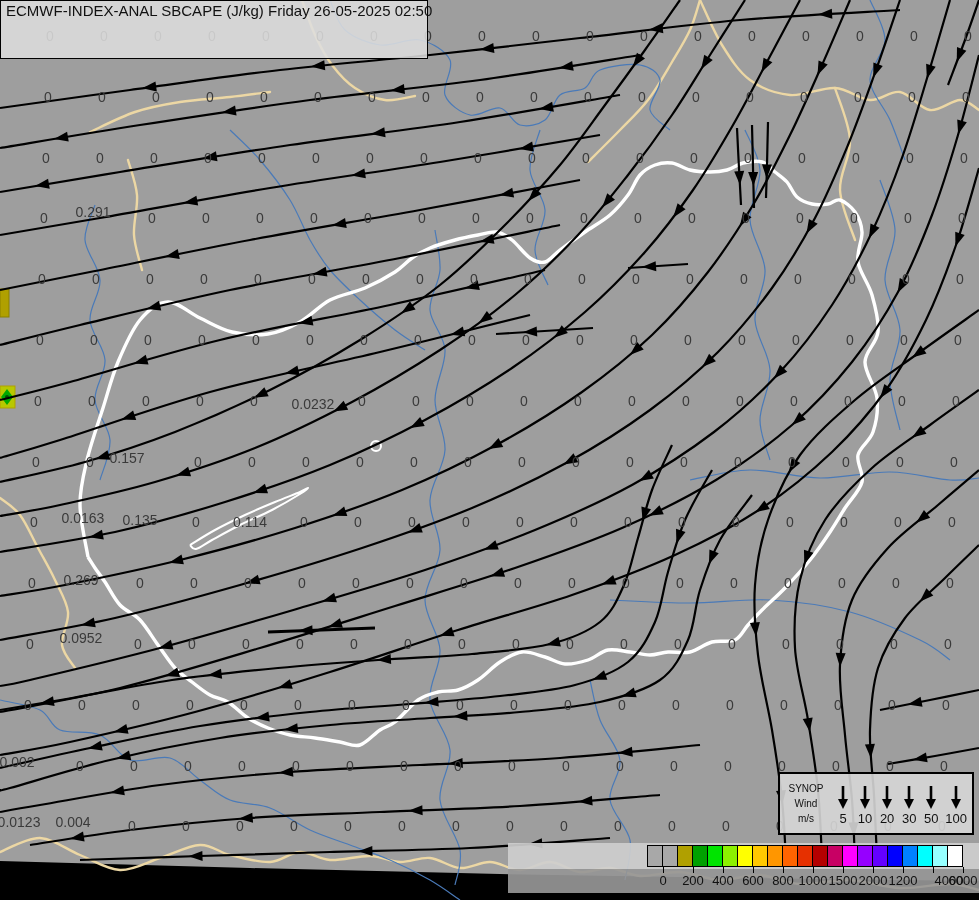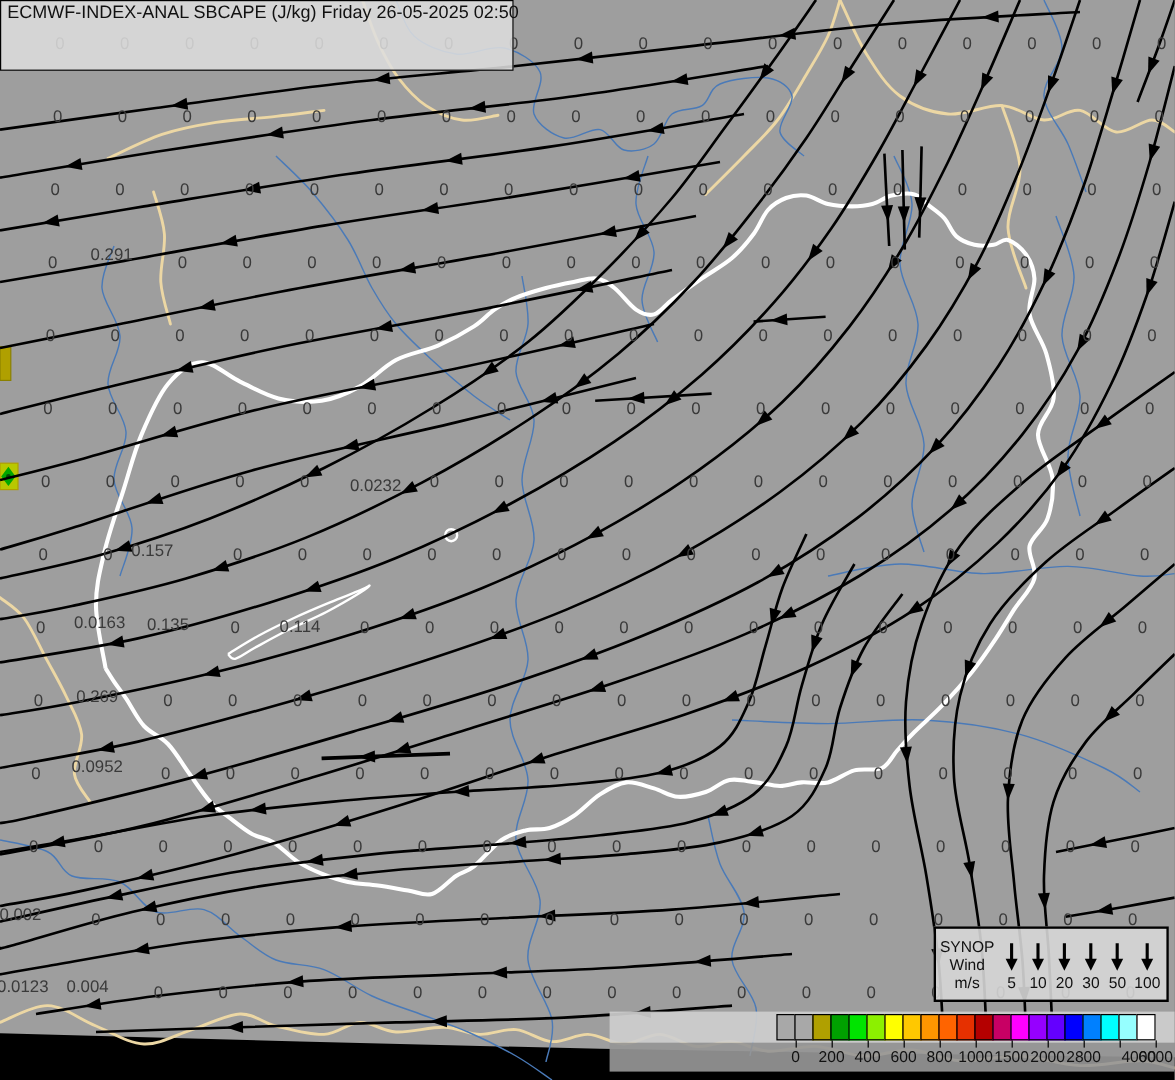--- a/index.html
+++ b/index.html
@@ -7,21 +7,21 @@
          font-family:"Liberation Sans",sans-serif;background:#9e9e9e;}
   #map-svg{position:absolute;left:0;top:0;}
   
   #title-block{position:absolute;left:0;top:0;width:421px;height:56px;
     background:rgba(222,222,222,0.87);border:1px solid #000;
     font-size:15px;line-height:18.5px;color:#111;padding:1px 0 0 5px;white-space:nowrap;}
   
   #wind-legend{position:absolute;left:778px;top:772px;width:192px;height:59px;
     background:rgba(214,214,214,0.90);border:2px solid #000;display:flex;align-items:stretch;}
   #wind-title{width:52px;display:flex;flex-direction:column;justify-content:center;
-    align-items:center;font-size:13px;line-height:15px;color:#111;}
+    align-items:center;font-size:10px;line-height:15px;color:#111;}
   #wind-items{flex:1;display:flex;justify-content:space-around;align-items:center;padding:2px 2px 0 0;}
   .wind-item{display:flex;flex-direction:column;align-items:center;}
   .wind-item span{font-size:13px;color:#111;margin-top:1px;}
   
   #cape-legend{position:absolute;left:508px;top:843px;width:471px;height:50px;}
   #cape-band-light{position:absolute;left:0;top:0;width:471px;height:26px;background:rgba(206,206,206,0.92);}
   #cape-band-dark{position:absolute;left:0;top:26px;width:471px;height:24px;background:rgba(150,150,150,0.92);}
   #cape-titlebox{position:absolute;left:0;top:0;width:139px;height:48px;border:1px solid #000;
     display:flex;flex-direction:column;justify-content:space-between;text-align:center;
     font-size:13px;line-height:16px;color:#111;padding:1px 0;}
@@ -585,21 +585,21 @@
         <div class="cape-tick-label" style="left: 245px;">600</div>
         <div class="cape-tick" style="left: 275px;"></div>
         <div class="cape-tick-label" style="left: 275px;">800</div>
         <div class="cape-tick" style="left: 305px;"></div>
         <div class="cape-tick-label" style="left: 305px;">1000</div>
         <div class="cape-tick" style="left: 335px;"></div>
         <div class="cape-tick-label" style="left: 335px;">1500</div>
         <div class="cape-tick" style="left: 365px;"></div>
         <div class="cape-tick-label" style="left: 365px;">2000</div>
         <div class="cape-tick" style="left: 395px;"></div>
-        <div class="cape-tick-label" style="left: 395px;">2800</div>
+        <div class="cape-tick-label" style="left: 395px;">1200</div>
         <div class="cape-tick" style="left: 425px;"></div>
         <div class="cape-tick-label" style="left: 441px;">4000</div>
         <div class="cape-tick" style="left: 455px;"></div>
         <div class="cape-tick-label" style="left: 455px;">6000</div>
       </div>
   </div>
 
 </div>
 
 </body></html>

